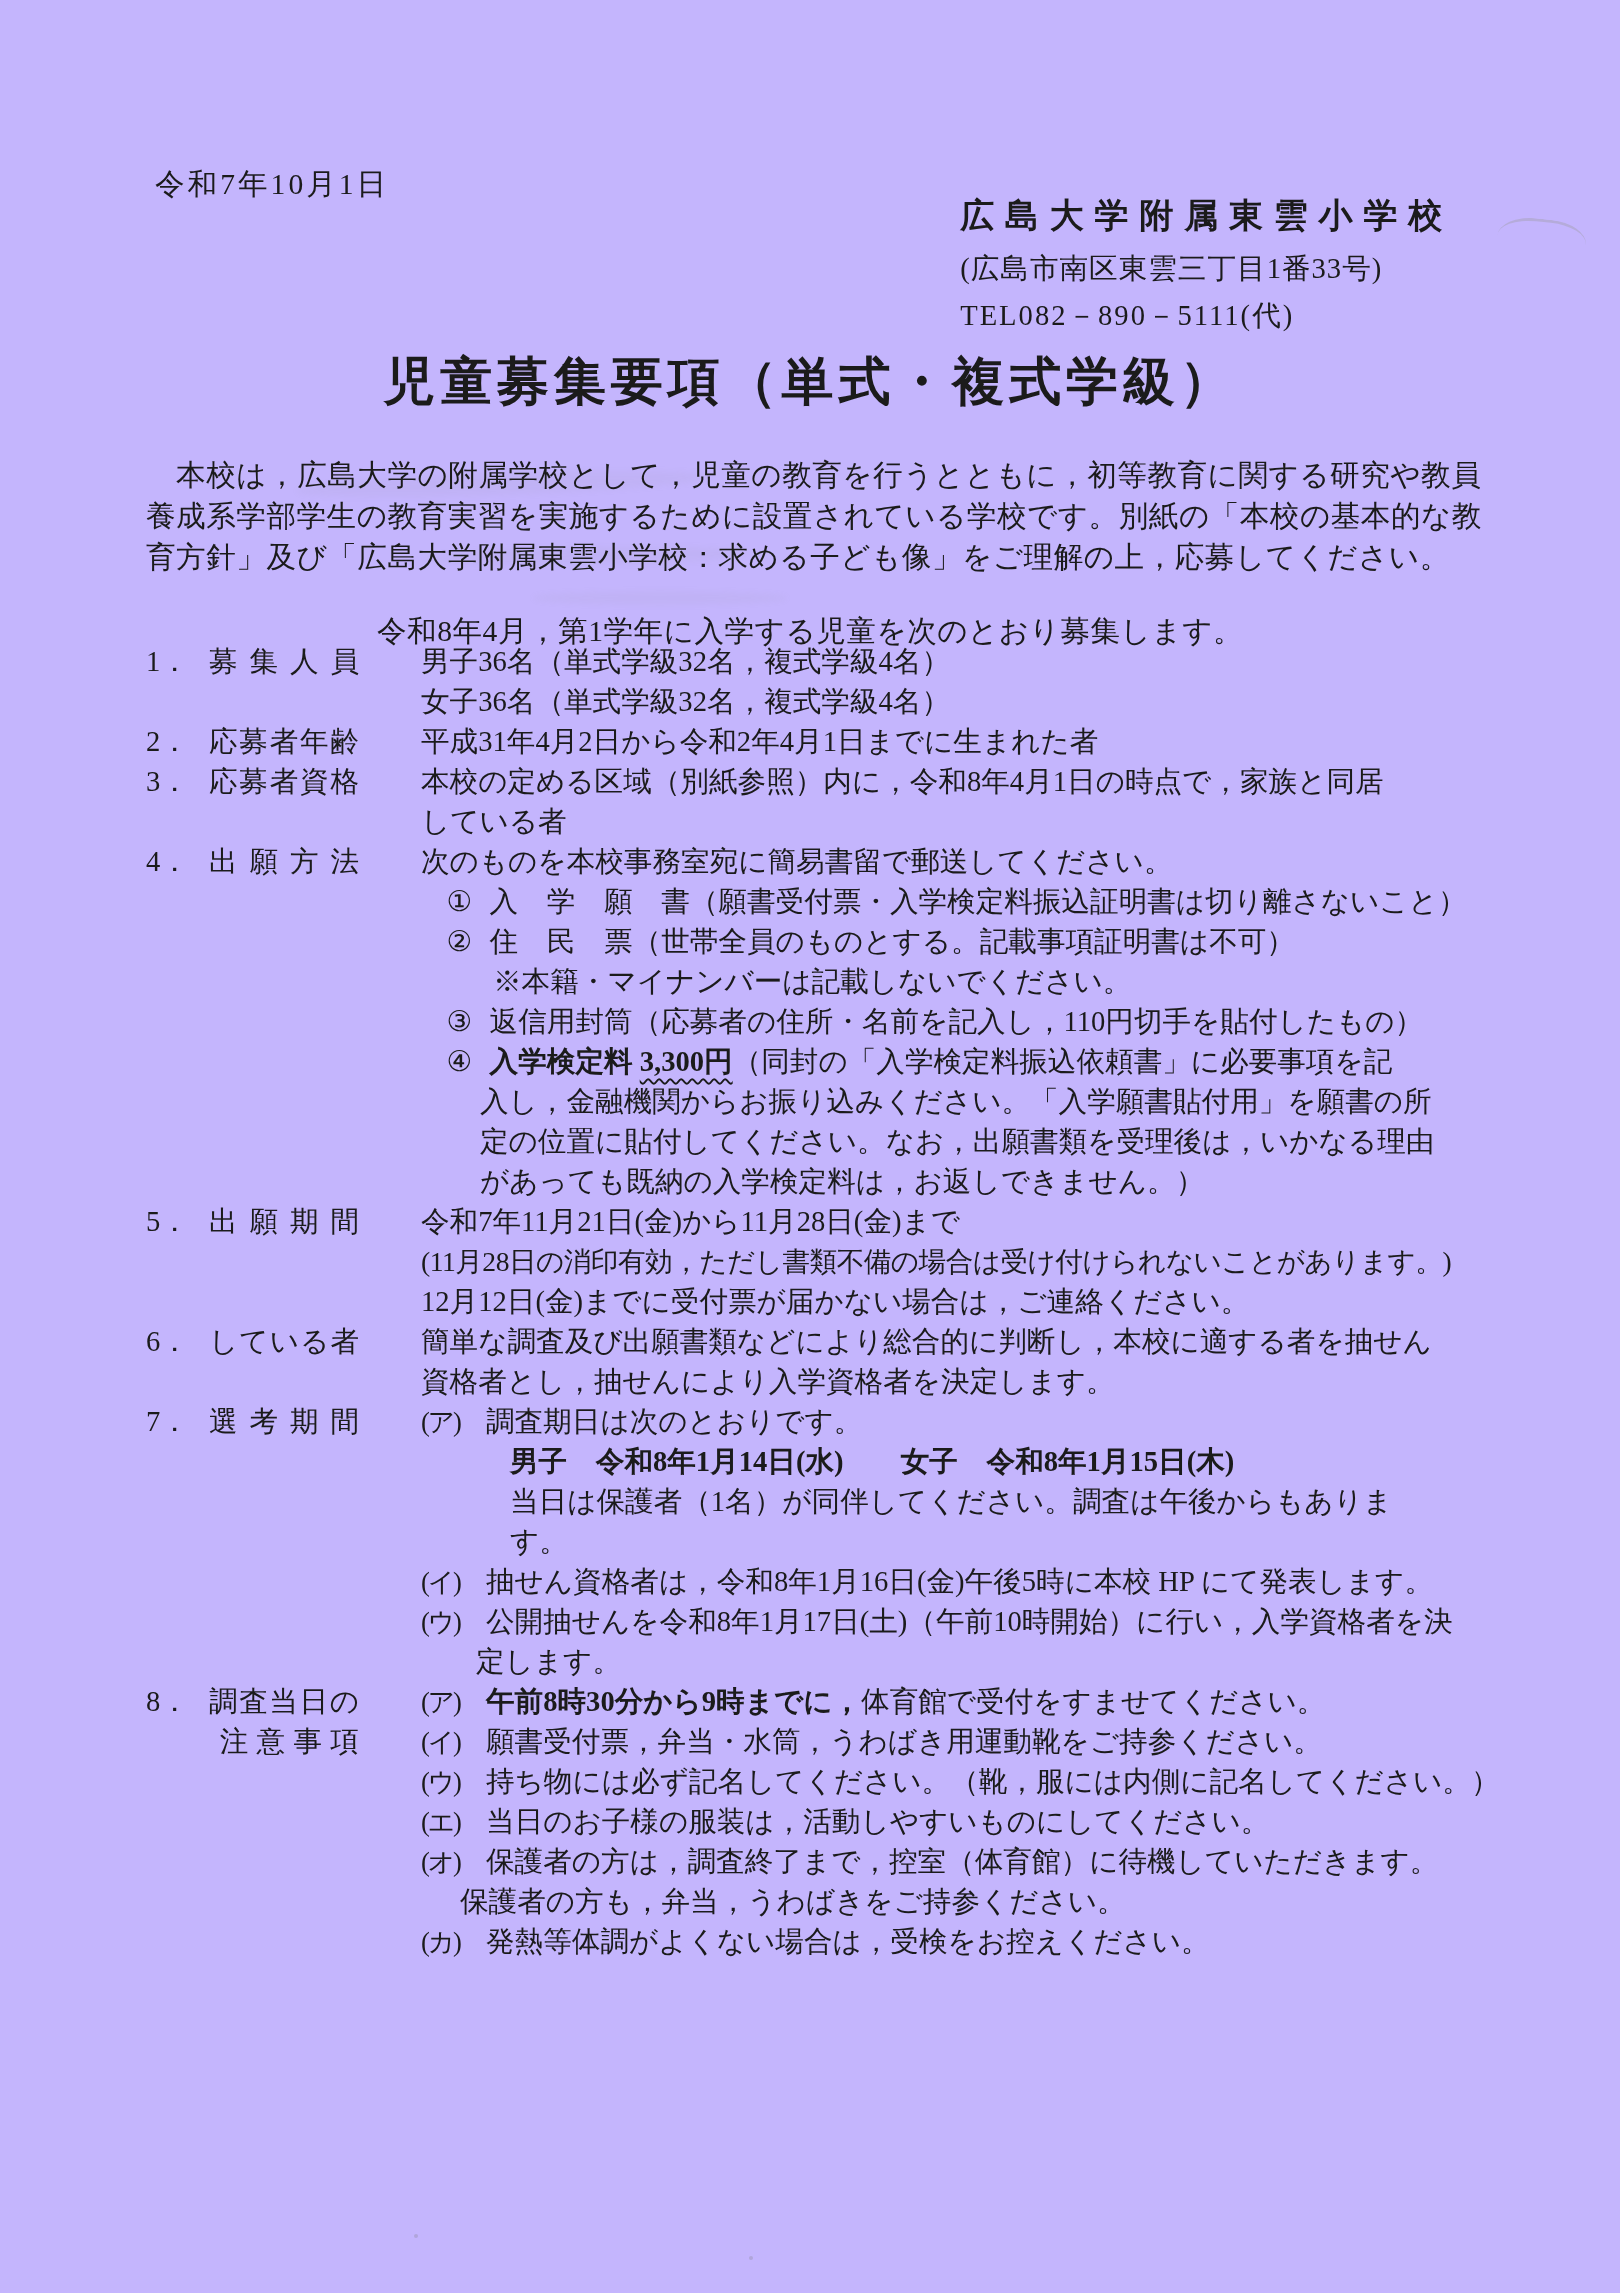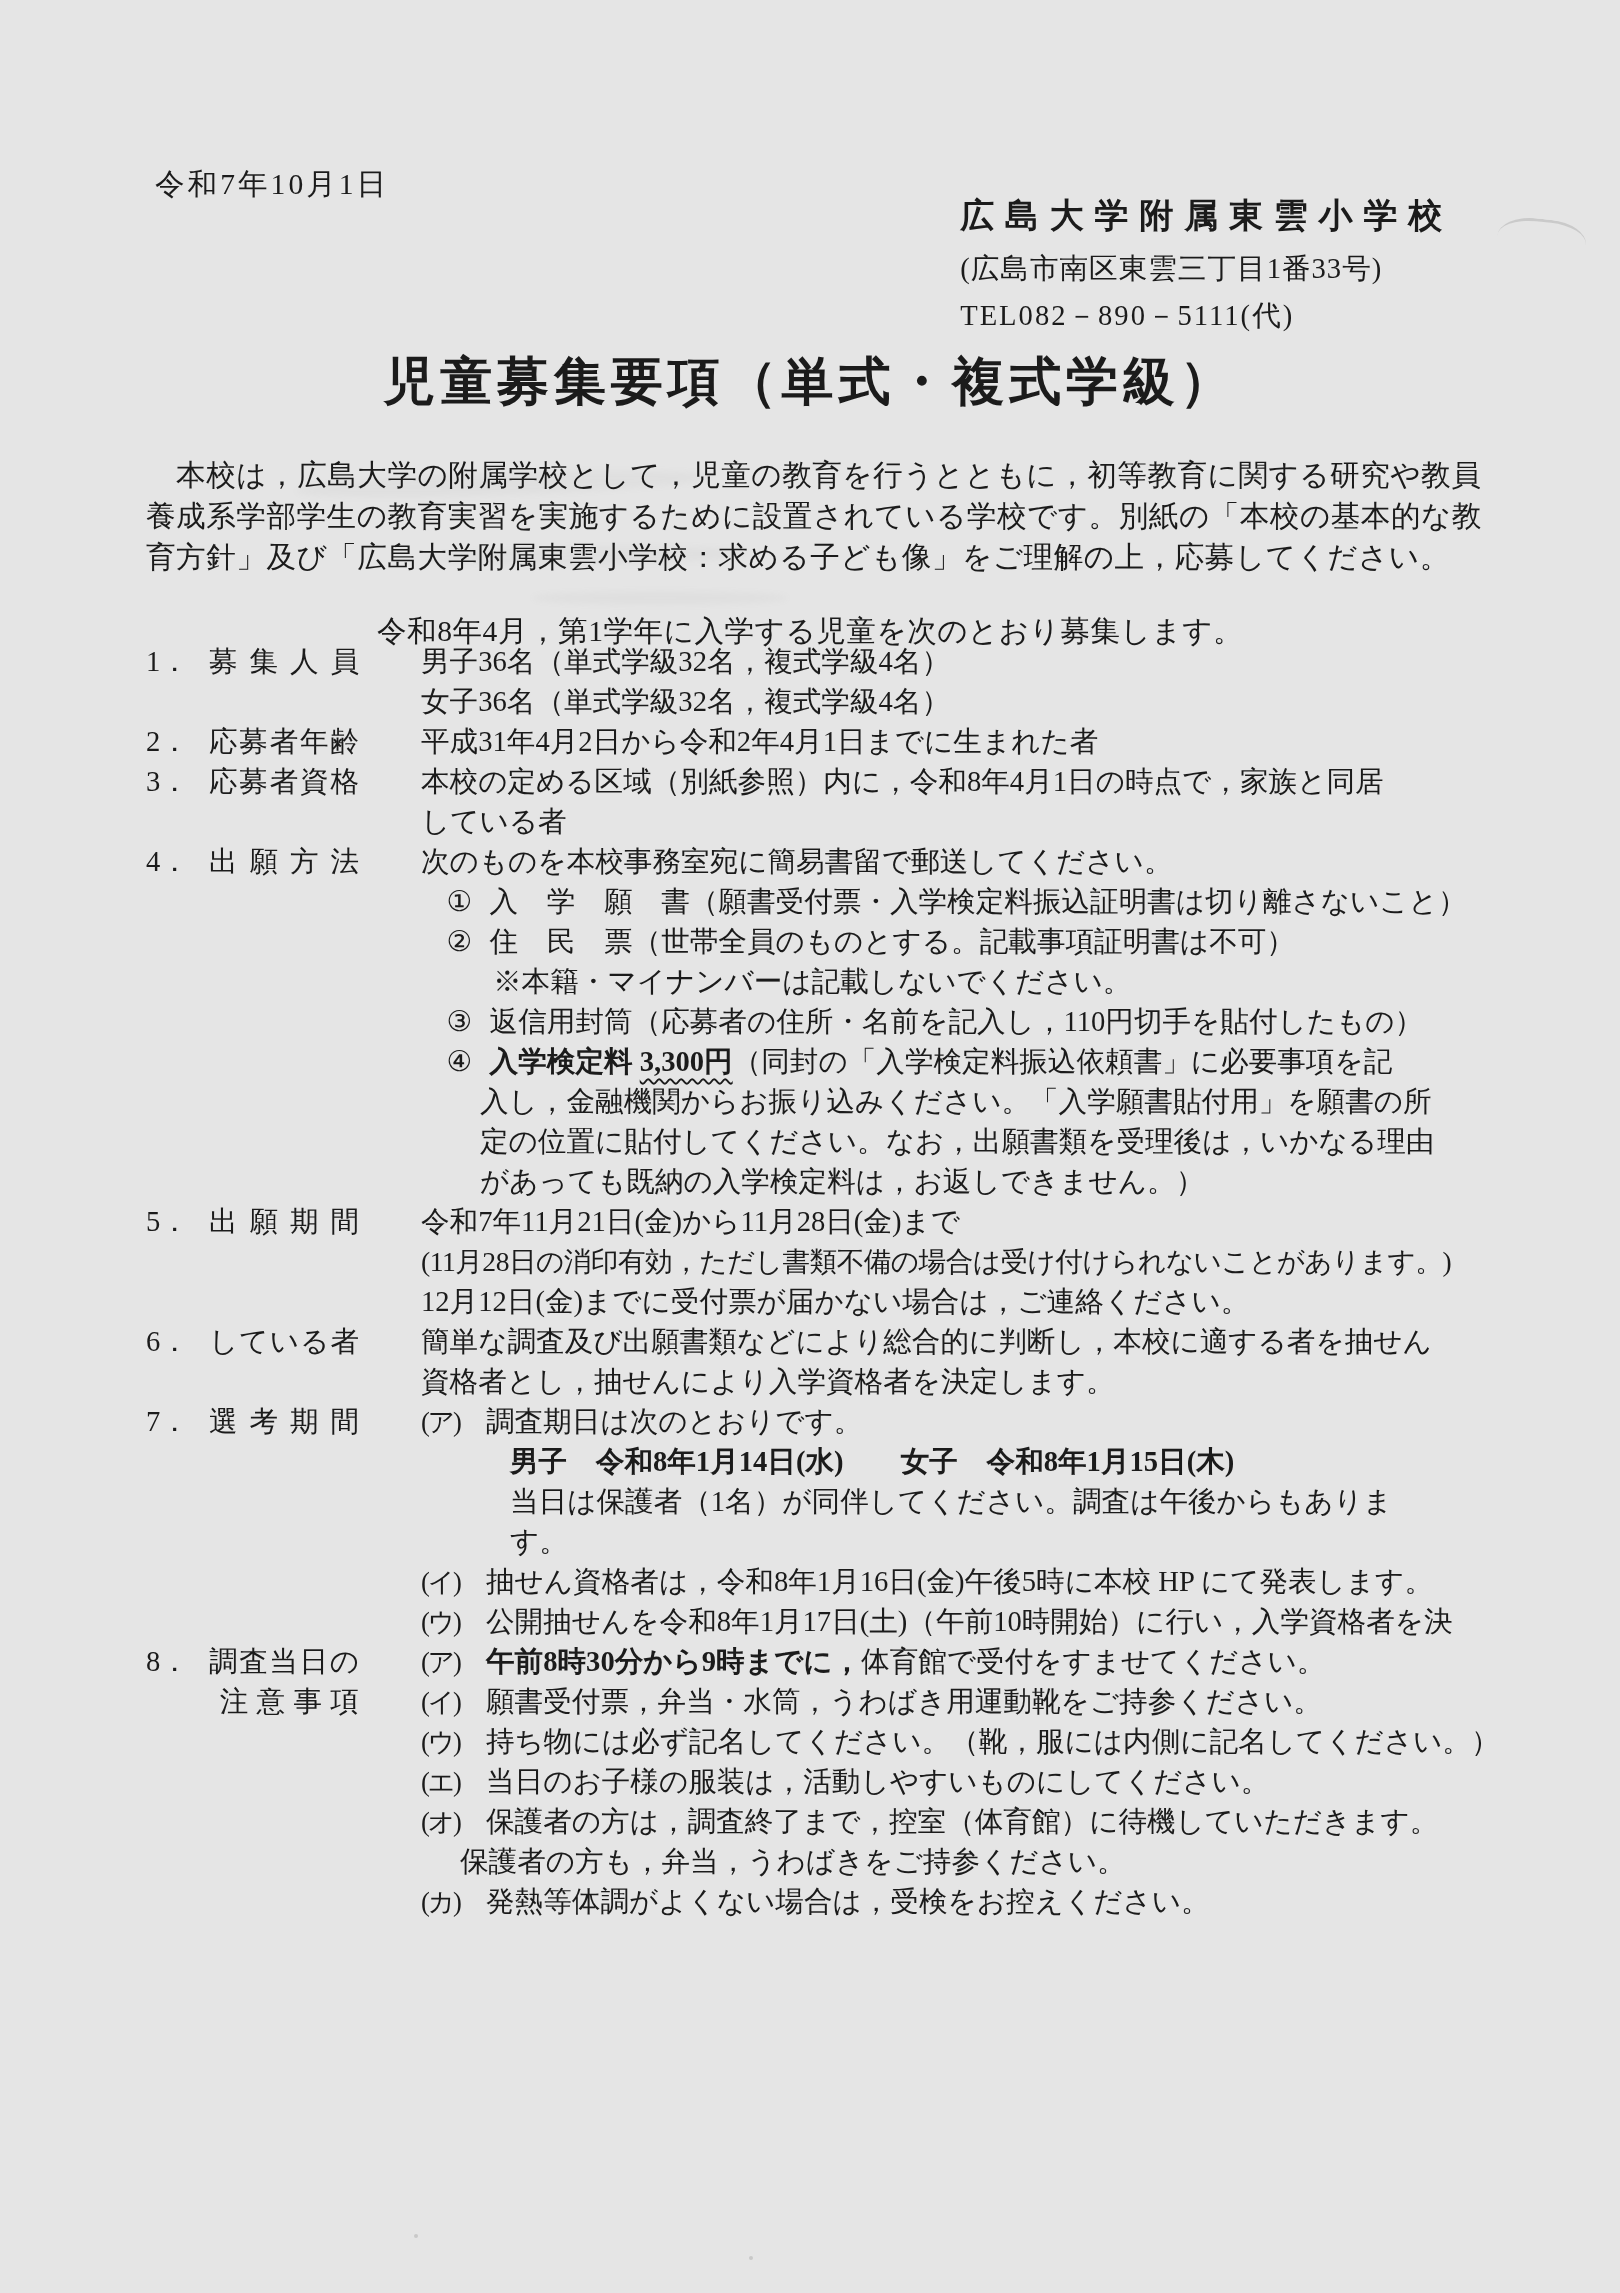--- a/index.html
+++ b/index.html
@@ -3,21 +3,21 @@
 <meta charset="utf-8">
 <style>
   html,body{margin:0;padding:0;}
   body{
     width:1620px;height:2293px;
     background:#fdfdfc;
     font-family:"Liberation Serif","DejaVu Serif",serif;
     color:#1b1b1b;
     overflow:hidden;
   }
-  .page{position:relative;width:1620px;height:2293px;background:#e5e5e5;}
+  .page{position:relative;width:1620px;height:2293px;background:#c4b5fd;}
 
   
   .smudge{position:absolute;background:#8a8a8a;opacity:.06;filter:blur(3px);border-radius:50%;}
   .sm1{top:473px;left:296px;width:414px;height:21.7px;transform:rotate(-2deg);}
   .sm2{top:547px;left:424px;width:325px;height:17.7px;transform:rotate(-1deg);}
   .sm3{top:591px;left:532px;width:256px;height:13.8px;}
   .corner-arc{position:absolute;top:219px;left:1497px;width:89px;height:39px;
     border-top:3px solid #9a9a9a;border-radius:50%/60%;opacity:.35;transform:rotate(6deg);}
   .speck{position:absolute;width:3.9px;height:3.9px;background:#777;border-radius:50%;opacity:.25;}
 
@@ -172,20 +172,21 @@
         </div>
         <div class="ind2 b">男子　令和8年1月14日(水)　　女子　令和8年1月15日(木)</div>
         <div class="ind2">当日は保護者（1名）が同伴してください。調査は午後からもありま</div>
         <div class="ind2">す。</div>
         <div class="k-line">
           <span class="mk">(イ)</span><span>抽せん資格者は，令和8年1月16日(金)午後5時に本校 HP にて発表します。</span>
         </div>
         <div class="k-line">
           <span class="mk">(ウ)</span><span>公開抽せんを令和8年1月17日(土)（午前10時開始）に行い，入学資格者を決</span>
         </div>
+        <div class="ind-c2">定します。</div>
       </div>
     </div>
 
     <div class="row">
       <div class="num">8．</div>
       <div>
         <div class="lbl">調査当日の</div>
         <div class="lbl2">注意事項</div>
       </div>
       <div class="content">

